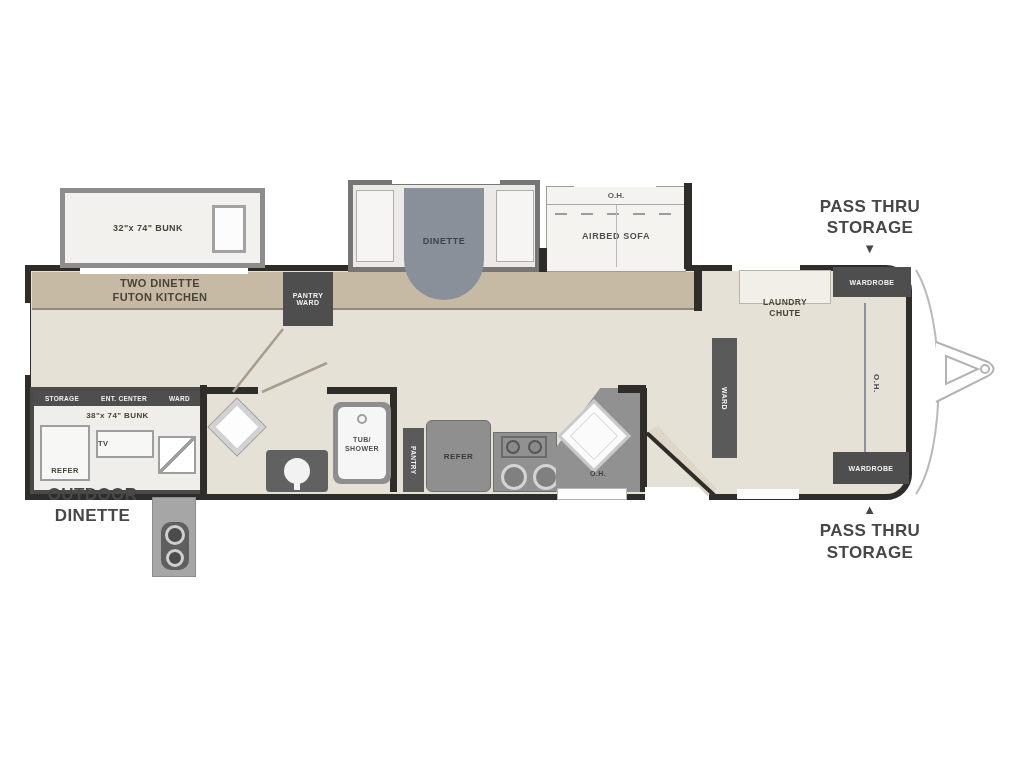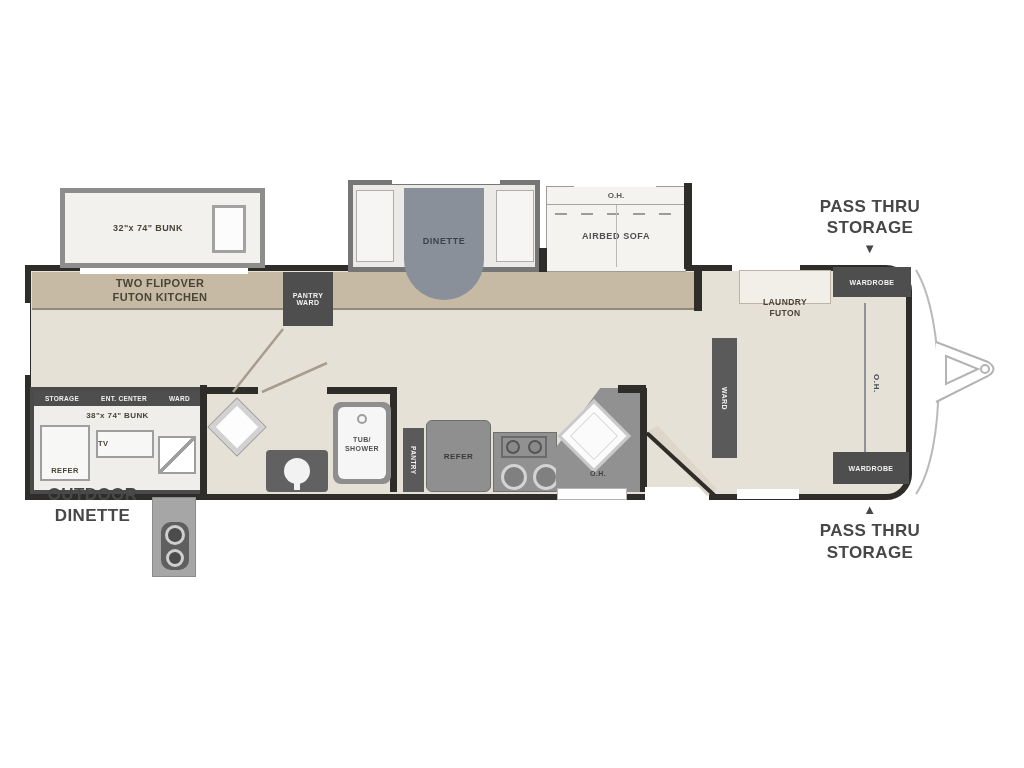--- a/index.html
+++ b/index.html
@@ -24,21 +24,21 @@
 
 <div class="canvas">
 
   <div class="abs" style="left:25px;top:265px;width:887px;height:235px;background:#e6e1d6;
               border:6px solid #2f2d2a;border-radius:0 26px 26px 0;"></div>
 
   <div class="abs white" style="left:21px;top:303px;width:9px;height:72px;"></div>
 
   <div class="abs" style="left:32px;top:272px;width:666px;height:38px;background:#c6baa5;border-bottom:2px solid #948a79;"></div>
   <div class="abs lbl" style="left:55px;top:277px;width:210px;font-size:11px;">
-    <div>TWO FLIPOVER</div>
+    <div>TWO DINETTE</div>
     <div>FUTON KITCHEN</div>
   </div>
 
   <div class="abs darkbox" style="left:283px;top:272px;width:50px;height:54px;font-size:7px;">
     <div>
       <div>PANTRY</div>
       <div>WARD</div>
     </div>
   </div>
 
@@ -68,21 +68,21 @@
   </div>
   <div class="abs wall" style="left:684px;top:183px;width:8px;height:86px;"></div>
   <div class="abs wall" style="left:539px;top:248px;width:8px;height:24px;"></div>
   <div class="abs white" style="left:574px;top:179px;width:82px;height:8px;"></div>
 
   <div class="abs white" style="left:732px;top:263px;width:68px;height:8px;"></div>
   <div class="abs" style="left:739px;top:270px;width:92px;height:34px;background:#f2efe8;border:1px solid #bdb4a4;
               display:flex;align-items:center;justify-content:center;">
     <div class="lbl" style="font-size:8.5px;margin-top:41px;">
       <div>LAUNDRY</div>
-      <div>FUTON</div>
+      <div>CHUTE</div>
     </div>
   </div>
   <div class="abs darkbox" style="left:833px;top:267px;width:78px;height:30px;font-size:7px;">
     <span>WARDROBE</span>
   </div>
   <div class="abs" style="left:864px;top:303px;width:2px;height:176px;background:#8d929a;"></div>
   <div class="abs vtext graylbl" style="left:868px;top:362px;width:16px;height:42px;font-size:8px;color:#4a5058;">O.H.</div>
   <div class="abs darkbox" style="left:833px;top:452px;width:76px;height:32px;font-size:7px;">
     <span>WARDROBE</span>
   </div>

